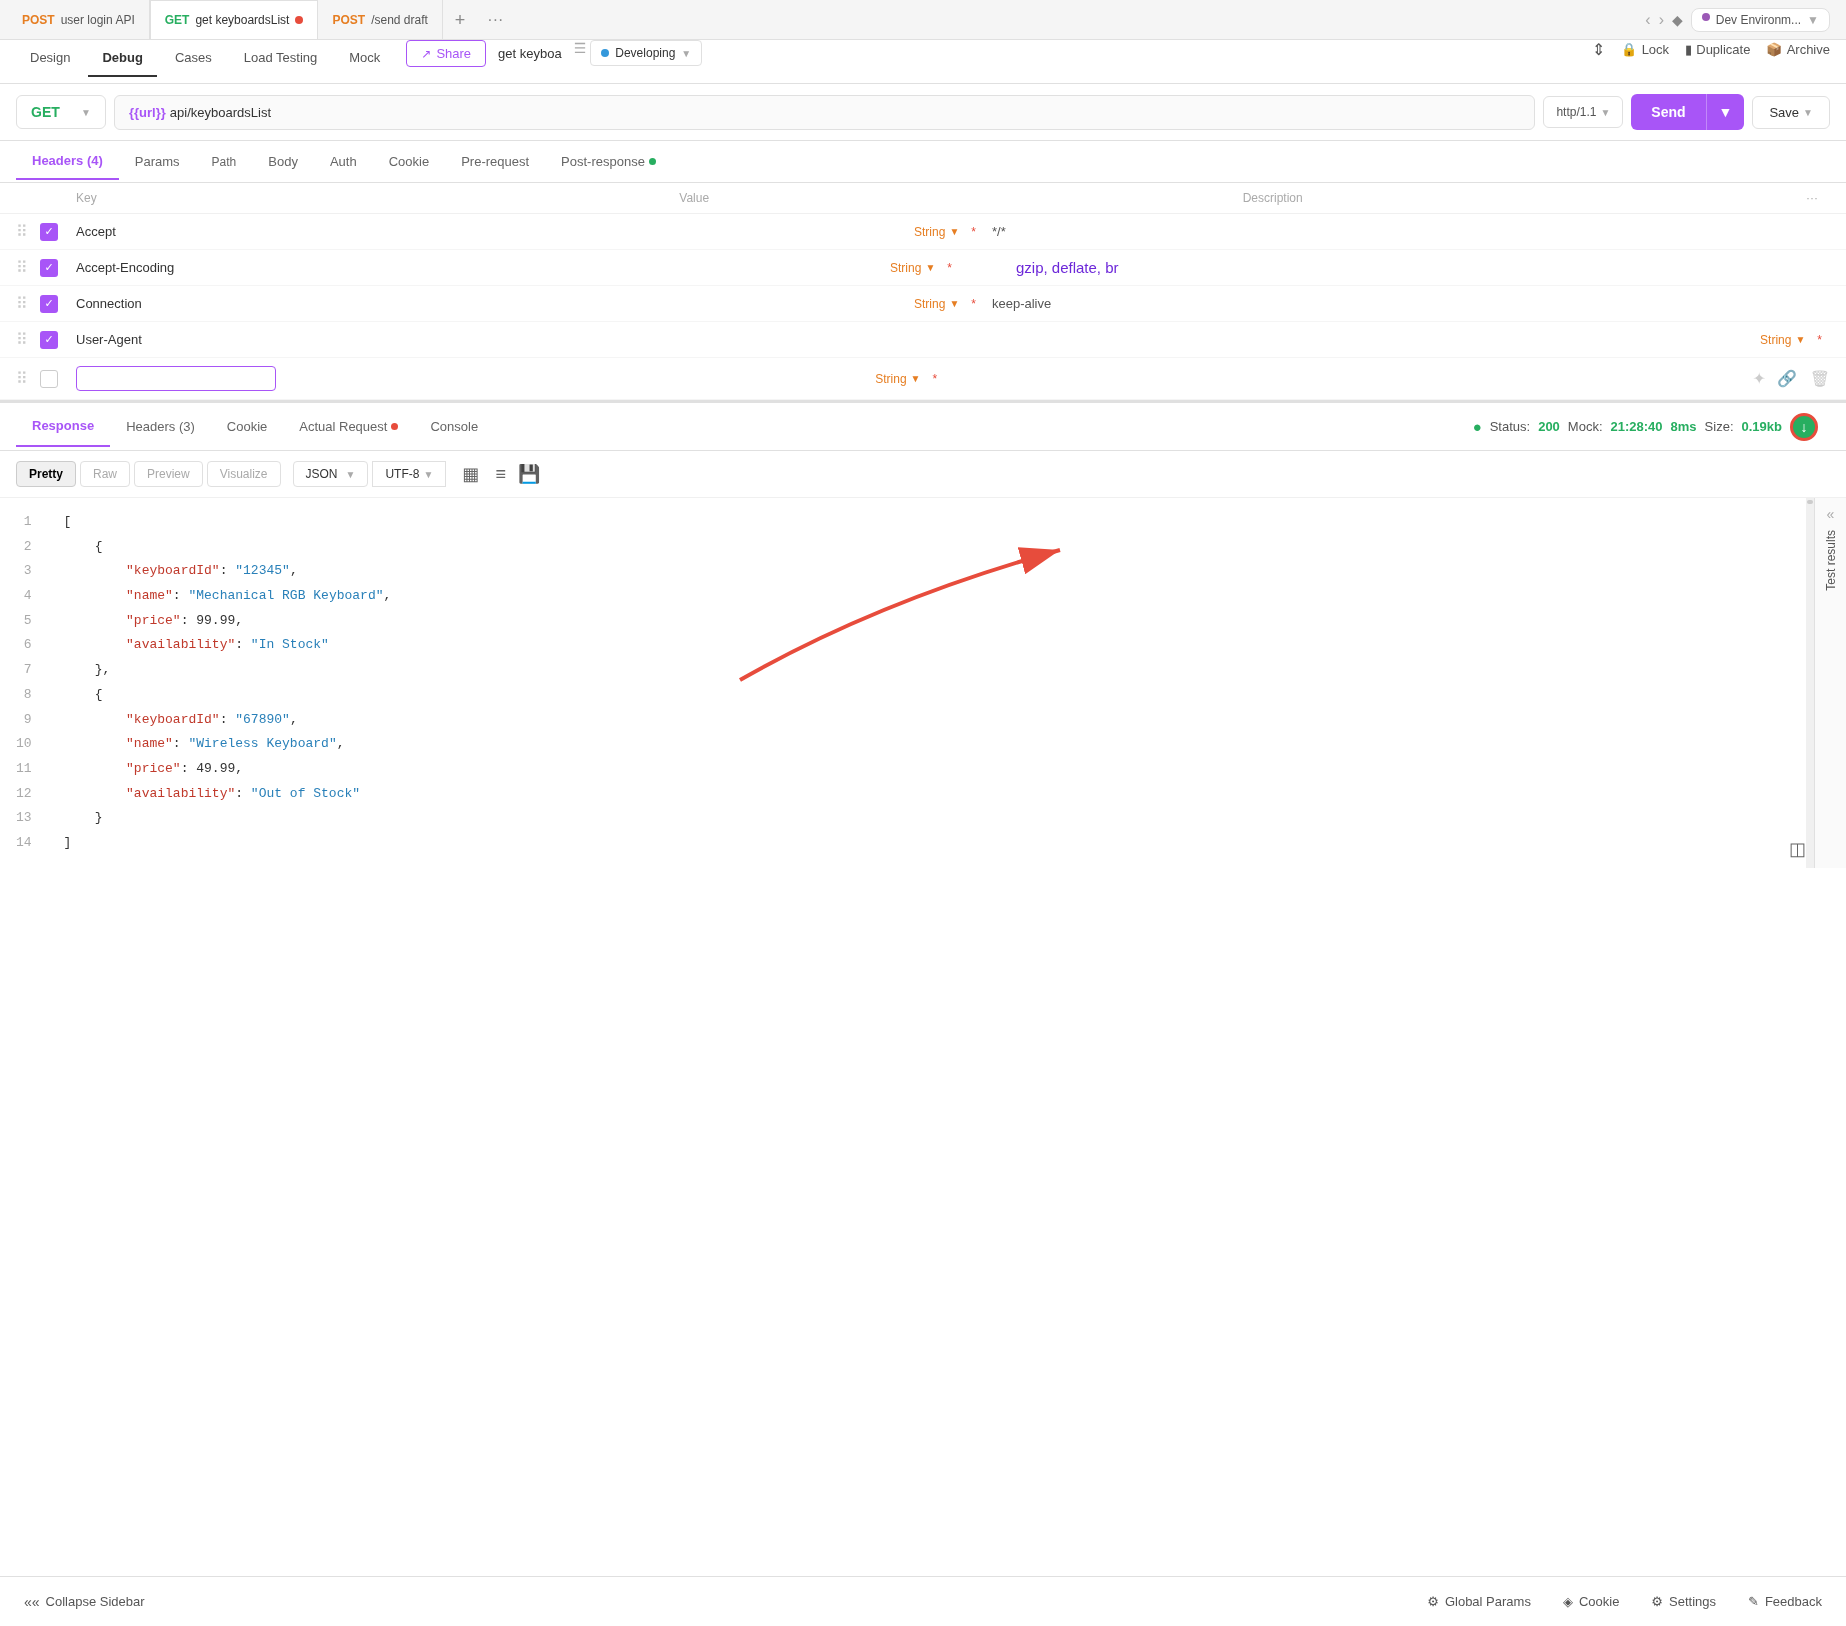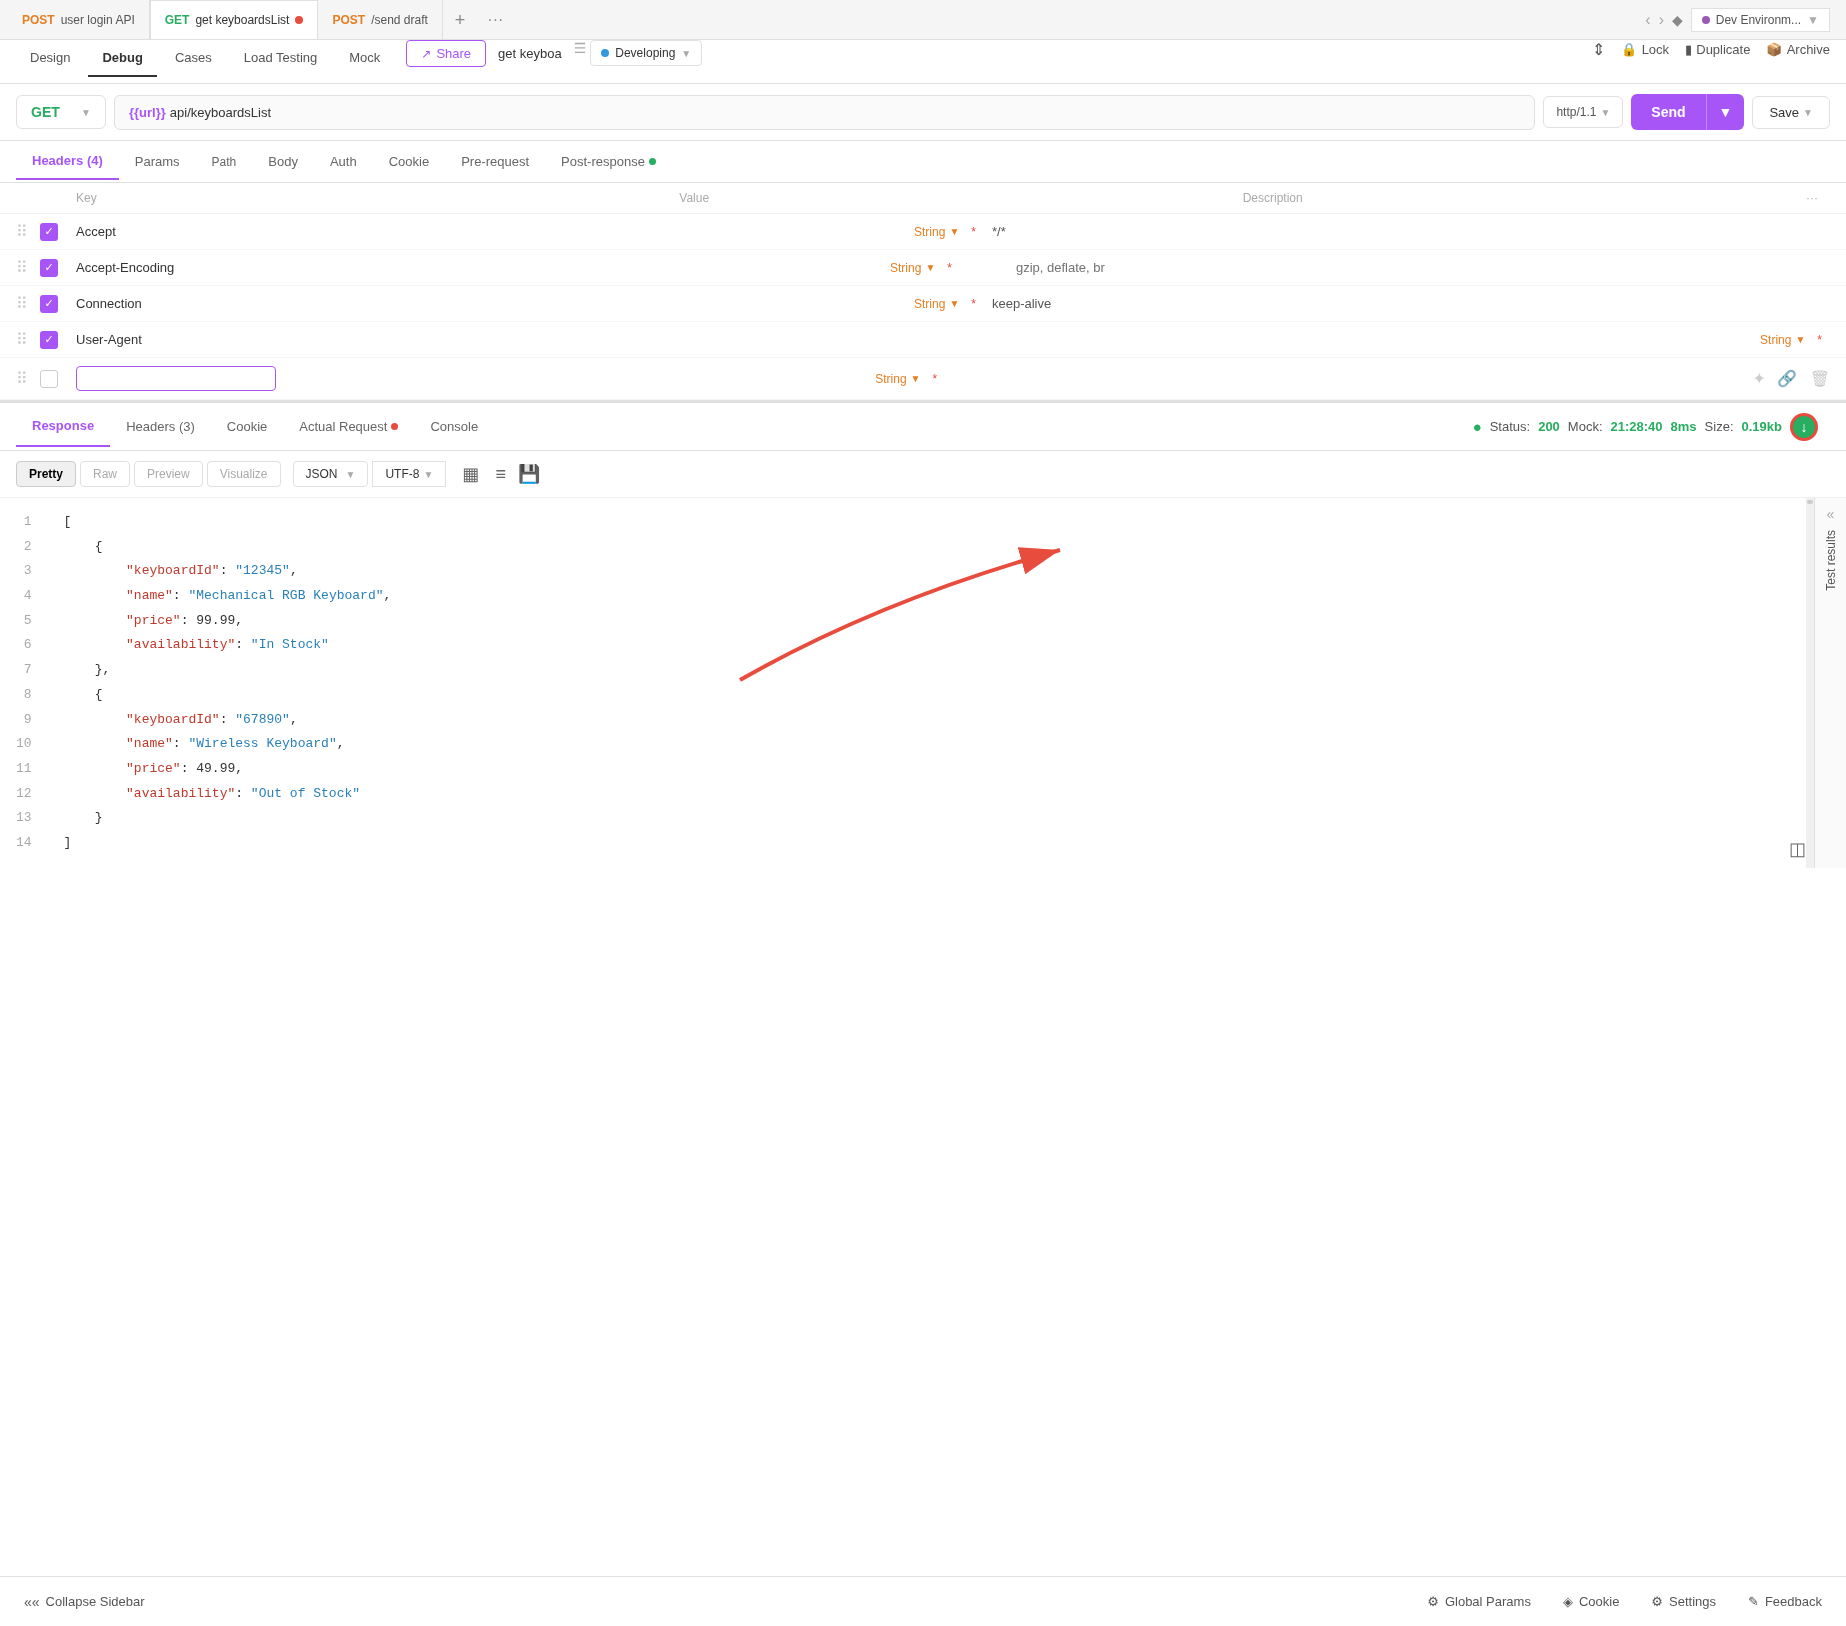--- a/index.html
+++ b/index.html
@@ -31,21 +31,21 @@
     <span style="color:#555; font-weight:400; font-size:12px;">/send draft</span>
   </div>
 
   <div style="padding:0 12px; color:#888; font-size:18px; cursor:pointer; line-height:40px;">+</div>
   <div style="padding:0 10px; color:#888; cursor:pointer; font-size:16px; line-height:40px;">···</div>
 
   <div style="margin-left:auto; display:flex; align-items:center; gap:8px; padding-right:8px;">
     <div style="color:#aaa; font-size:16px; cursor:pointer;">‹</div>
     <div style="color:#aaa; font-size:16px; cursor:pointer;">›</div>
     <div style="color:#888; font-size:14px;">◆</div>
-    <div style="display:flex;align-items:center;gap:6px;padding:4px 10px;border:1px solid #e0e0e0;border-radius:0;background:#fff;cursor:pointer;font-size:12px;color:#555;">
+    <div style="display:flex;gap:6px;padding:4px 10px;border:1px solid #e0e0e0;border-radius:8px;background:#fff;cursor:pointer;font-size:12px;color:#555;">
       <span style="width:8px;height:8px;border-radius:50%;background:#9b59b6;display:inline-block;"></span>
       <span>Dev Environm...</span>
       <span style="color:#aaa;">▼</span>
     </div>
   </div>
 </div>
 
 <div style="display:flex; align-items:flex-start; background:#fff; border-bottom:1px solid #e0e0e0; padding:0 16px; height:44px; gap:4px;">
   <div class="sec-tab"><span>Design</span></div>
   <div class="sec-tab active"><span>Debug</span></div>
@@ -159,21 +159,21 @@
         <div style="width:18px;height:18px;border-radius:3px;background:#a855f7;display:flex;align-items:center;justify-content:center;cursor:pointer;">
           <span style="color:white;font-size:11px;">✓</span>
         </div>
       </div>
     <div style="flex:1;padding-left:8px;font-size:13px;color:#333;">Accept-Encoding</div>
     <div style="display:flex;align-items:center;gap:4px;">
       <span style="color:#e67e22;font-size:12px;cursor:pointer;">String</span>
       <span style="color:#e67e22;font-size:10px;">▼</span>
       <span style="color:#e74c3c;font-size:12px;margin:0 8px;">*</span>
     </div>
-    <div style="flex:1;font-size:13px;color:#737373;padding-left:8px;margin-left:48px;">gzip, deflate, br</div>
+    <div style="flex:1;font-size:15px;color:#6d28d9;padding-left:8px;margin-left:48px;">gzip, deflate, br</div>
   </div>
 
   <div style="display:flex;align-items:center;padding:8px 16px;border-bottom:1px solid #f5f5f5;">
     <div style="width:24px;"><span style="color:#ccc;cursor:grab;font-size:16px;">⠿</span></div>
     <div style="width:28px;">
         <div style="width:18px;height:18px;border-radius:3px;background:#a855f7;display:flex;align-items:center;justify-content:center;cursor:pointer;">
           <span style="color:white;font-size:11px;">✓</span>
         </div>
       </div>
     <div style="flex:1;padding-left:8px;font-size:13px;color:#333;">Connection</div>

